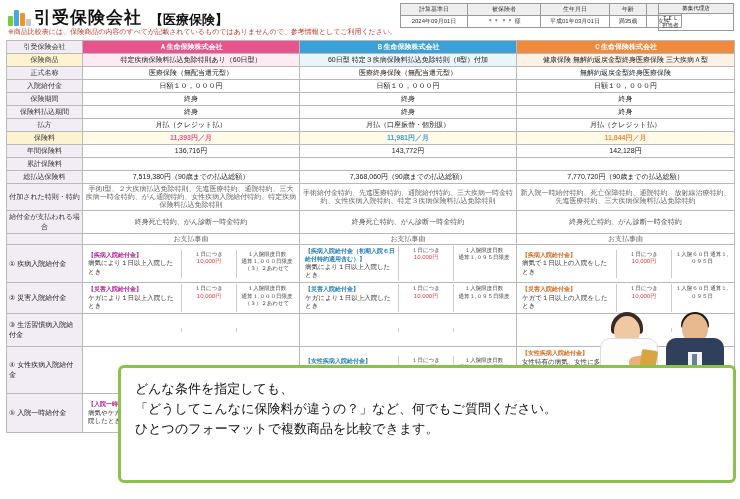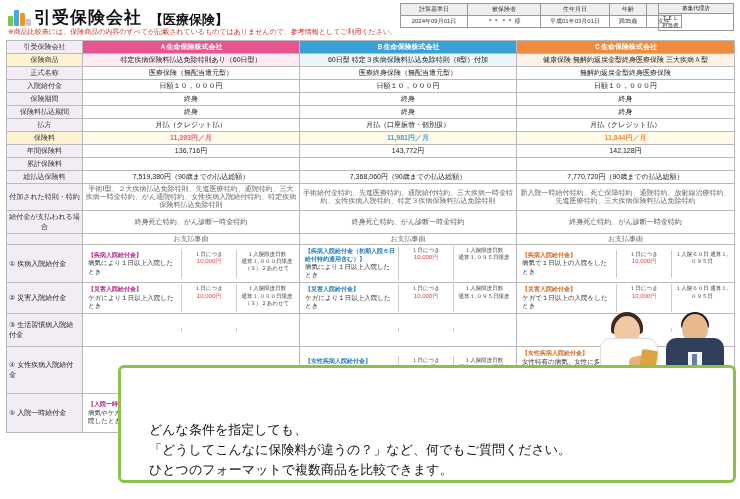--- a/index.html
+++ b/index.html
@@ -63,21 +63,21 @@
   .bdesc .txt{font-size:6.5px;color:#333;}
   .bamt{width:52px;border-left:1px solid #ccc;font-size:5.5px;text-align:center;line-height:1.3;padding:1px;}
   .bamt2{width:58px;border-left:1px solid #ccc;font-size:5.5px;text-align:center;line-height:1.3;padding:1px;}
   .amtred{color:#e23b3b;font-size:6px;}
   .amthead{font-size:5.5px;color:#444;}
 
   
   .banner{position:absolute;left:118px;top:365px;width:612px;height:112px;
           border:3px solid #8bc34a;border-radius:6px;background:#fff;}
   .banner p{margin:0;padding:0;font-size:13px;color:#111;line-height:1.55;}
-  .banner .inner{padding:11px 28px;margin-top:41px;}
+  .banner .inner{padding:11px 14px;}
 
   
   .people{position:absolute;left:600px;top:306px;width:136px;height:80px;}
   .person{position:absolute;bottom:0;}
   .p-head{border-radius:50%;}
   .p-body{border-radius:10px 10px 0 0;}
 
   .woman .p-head{width:26px;height:30px;background:#f0c9a4;left:14px;bottom:40px;position:absolute;}
   .woman .p-hair{position:absolute;width:32px;height:22px;background:#3a2a22;border-radius:16px 16px 4px 4px;left:11px;bottom:52px;}
   .woman .p-body{position:absolute;width:56px;height:46px;background:#fdfdfd;border:1px solid #ddd;left:0;bottom:0;}

